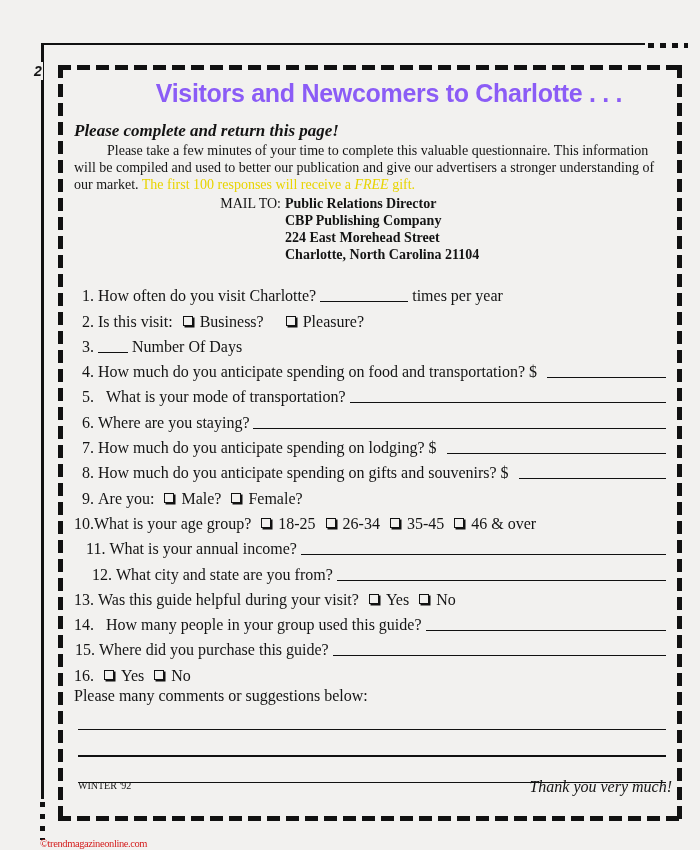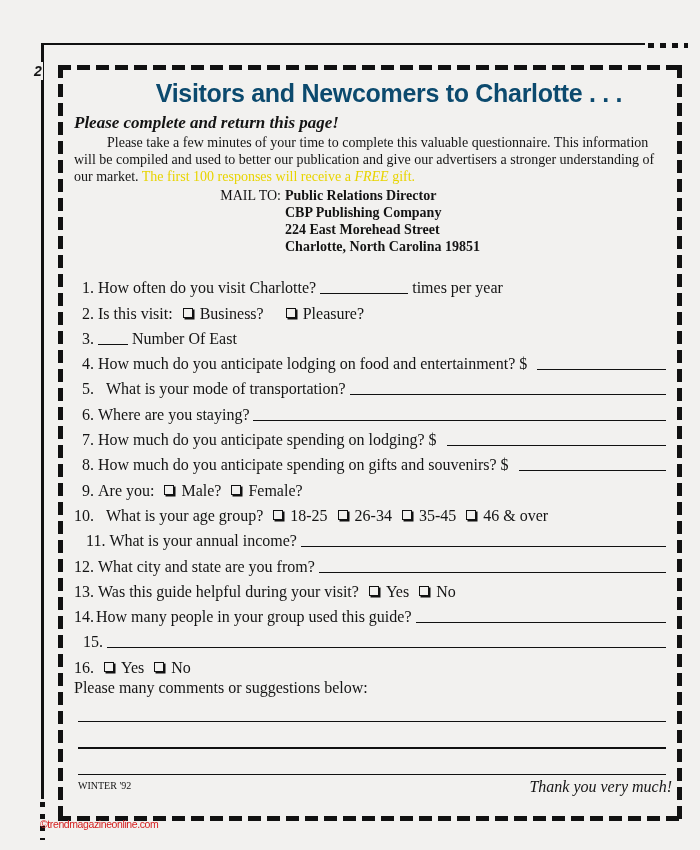--- a/index.html
+++ b/index.html
@@ -31,21 +31,21 @@
   .inner-box {
     position:absolute; left:58px; top:65px; width:624px; height:756px;
   }
   .dash-h { position:absolute; height:5px;
     background:repeating-linear-gradient(to right,#111 0 13px,transparent 13px 19px); }
   .dash-v { position:absolute; width:5px;
     background:repeating-linear-gradient(to bottom,#111 0 13px,transparent 13px 19px); }
   .content { position:absolute; left:74px; top:78px; width:600px; }
   .title {
     font-family:"Liberation Sans", sans-serif; font-weight:bold; font-size:25px;
-    color:#0c4a6e; text-align:center; margin:0 0 4px 0; letter-spacing:-0.3px; line-height:30px;
+    color:#8b5cf6; text-align:center; margin:0 0 12px 0; letter-spacing:-0.3px; line-height:30px;
     padding-left:30px;
   }
   .subtitle {
     font-style:italic; font-weight:bold; font-size:17px; margin:1px 0 0 0; line-height:22px;
   }
   .intro {
     font-size:14px; line-height:17px; margin:0; text-indent:33px; width:592px;
   }
   .highlight { color:#e8d400; }
   .mail { font-size:14px; line-height:17px; margin-top:2px; }
@@ -61,21 +61,21 @@
   .box {
     display:inline-block; width:8px; height:8px; border:1.5px solid #111; margin-right:7px;
     box-shadow:1.5px 1.5px 0 #111; position:relative; top:-1px;
   }
   .comments-label { font-size:16px; margin-top:2px; }
   .cline { height:1.5px; background:#111; margin-left:4px; width:588px; margin-top:25px; }
   .cline.first { margin-top:24px; }
   .footer-left { position:absolute; left:78px; top:780px; font-size:10px; }
   .footer-right { position:absolute; right:28px; top:778px; font-style:italic; font-size:16px; }
   .copyright {
-    position:absolute; left:40px; top:818px; font-family:Liberation Sans, sans-serif;
+    position:absolute; left:40px; top:838px; font-family:Liberation Serif, serif;
     font-size:10.5px; color:#d42020; letter-spacing:-0.4px;
   }
 </style>
 </head>
 <body>
 
 <div class="outer-top"></div>
 <div class="outer-top-dots"></div>
 <div class="outer-left"></div>
 <div class="outer-left-dots"></div>
@@ -95,21 +95,21 @@
     <span>Please take a few minutes of your time to complete this valuable questionnaire. This information will be compiled and used to better our publication and give our advertisers a stronger understanding of our market.</span>
     <span class="highlight"><span>The first 100 responses will receive a </span><em>FREE</em><span> gift.</span></span>
   </p>
   <div class="mail">
     <div class="mail-row">
       <span class="mail-label">MAIL TO:</span>
       <span class="mail-addr">Public Relations Director</span>
     </div>
     <div class="mail-indent">CBP Publishing Company</div>
     <div class="mail-indent">224 East Morehead Street</div>
-    <div class="mail-indent">Charlotte, North Carolina 19851</div>
+    <div class="mail-indent">Charlotte, North Carolina 21104</div>
   </div>
 
   <div class="questions" id="qlist">
       <div class="q" style="margin-left: 8px;">
         <span>1.</span>
         <span style="margin-left: 4px;">How often do you visit Charlotte?</span>
         <span class="blank" style="width: 88px;"></span>
         <span>times per year</span>
       </div>
       <div class="q" style="margin-left: 8px;">
@@ -120,25 +120,25 @@
           <span>Business?</span>
         </span>
         <span class="chk" style="margin-left: 22px;">
           <span class="box"></span>
           <span>Pleasure?</span>
         </span>
       </div>
       <div class="q" style="margin-left: 8px;">
         <span>3.</span>
         <span class="blank" style="width: 30px;"></span>
-        <span>Number Of East</span>
+        <span>Number Of Days</span>
       </div>
       <div class="q" style="margin-left: 8px;">
         <span>4.</span>
-        <span style="margin-left: 4px;">How much do you anticipate lodging on food and entertainment? $</span>
+        <span style="margin-left: 4px;">How much do you anticipate spending on food and transportation? $</span>
         <span class="blank fill" style="margin-left: 10px;"></span>
       </div>
       <div class="q" style="margin-left: 8px;">
         <span>5.</span>
         <span style="margin-left: 12px;">What is your mode of transportation?</span>
         <span class="blank fill"></span>
       </div>
       <div class="q" style="margin-left: 8px;">
         <span>6.</span>
         <span style="margin-left: 4px;">Where are you staying?</span>
@@ -161,21 +161,21 @@
           <span class="box"></span>
           <span>Male?</span>
         </span>
         <span class="chk">
           <span class="box"></span>
           <span>Female?</span>
         </span>
       </div>
       <div class="q" style="margin-left: 0px;">
         <span>10.</span>
-        <span style="margin-left: 12px;">What is your age group?</span>
+        <span style="margin-left: 0;">What is your age group?</span>
         <span class="chk">
           <span class="box"></span>
           <span>18-25</span>
         </span>
         <span class="chk">
           <span class="box"></span>
           <span>26-34</span>
         </span>
         <span class="chk">
           <span class="box"></span>
@@ -184,44 +184,45 @@
         <span class="chk">
           <span class="box"></span>
           <span>46 &amp; over</span>
         </span>
       </div>
       <div class="q" style="margin-left: 12px;">
         <span>11.</span>
         <span style="margin-left: 4px;">What is your annual income?</span>
         <span class="blank fill"></span>
       </div>
-      <div class="q" style="margin-left: 0px;">
+      <div class="q" style="margin-left: 18px;">
         <span>12.</span>
         <span style="margin-left: 4px;">What city and state are you from?</span>
         <span class="blank fill"></span>
       </div>
       <div class="q" style="margin-left: 0px;">
         <span>13.</span>
         <span style="margin-left: 4px;">Was this guide helpful during your visit?</span>
         <span class="chk">
           <span class="box"></span>
           <span>Yes</span>
         </span>
         <span class="chk">
           <span class="box"></span>
           <span>No</span>
         </span>
       </div>
       <div class="q" style="margin-left: 0px;">
         <span>14.</span>
-        <span style="margin-left: 2px;">How many people in your group used this guide?</span>
-        <span class="blank fill"></span>
-      </div>
-      <div class="q" style="margin-left: 9px;">
+        <span style="margin-left: 12px;">How many people in your group used this guide?</span>
+        <span class="blank fill"></span>
+      </div>
+      <div class="q" style="margin-left: 1px;">
         <span>15.</span>
+        <span style="margin-left: 4px;">Where did you purchase this guide?</span>
         <span class="blank fill"></span>
       </div>
       <div class="q" style="margin-left: 0px;">
         <span>16.</span>
         <span class="chk">
           <span class="box"></span>
           <span>Yes</span>
         </span>
         <span class="chk">
           <span class="box"></span>

